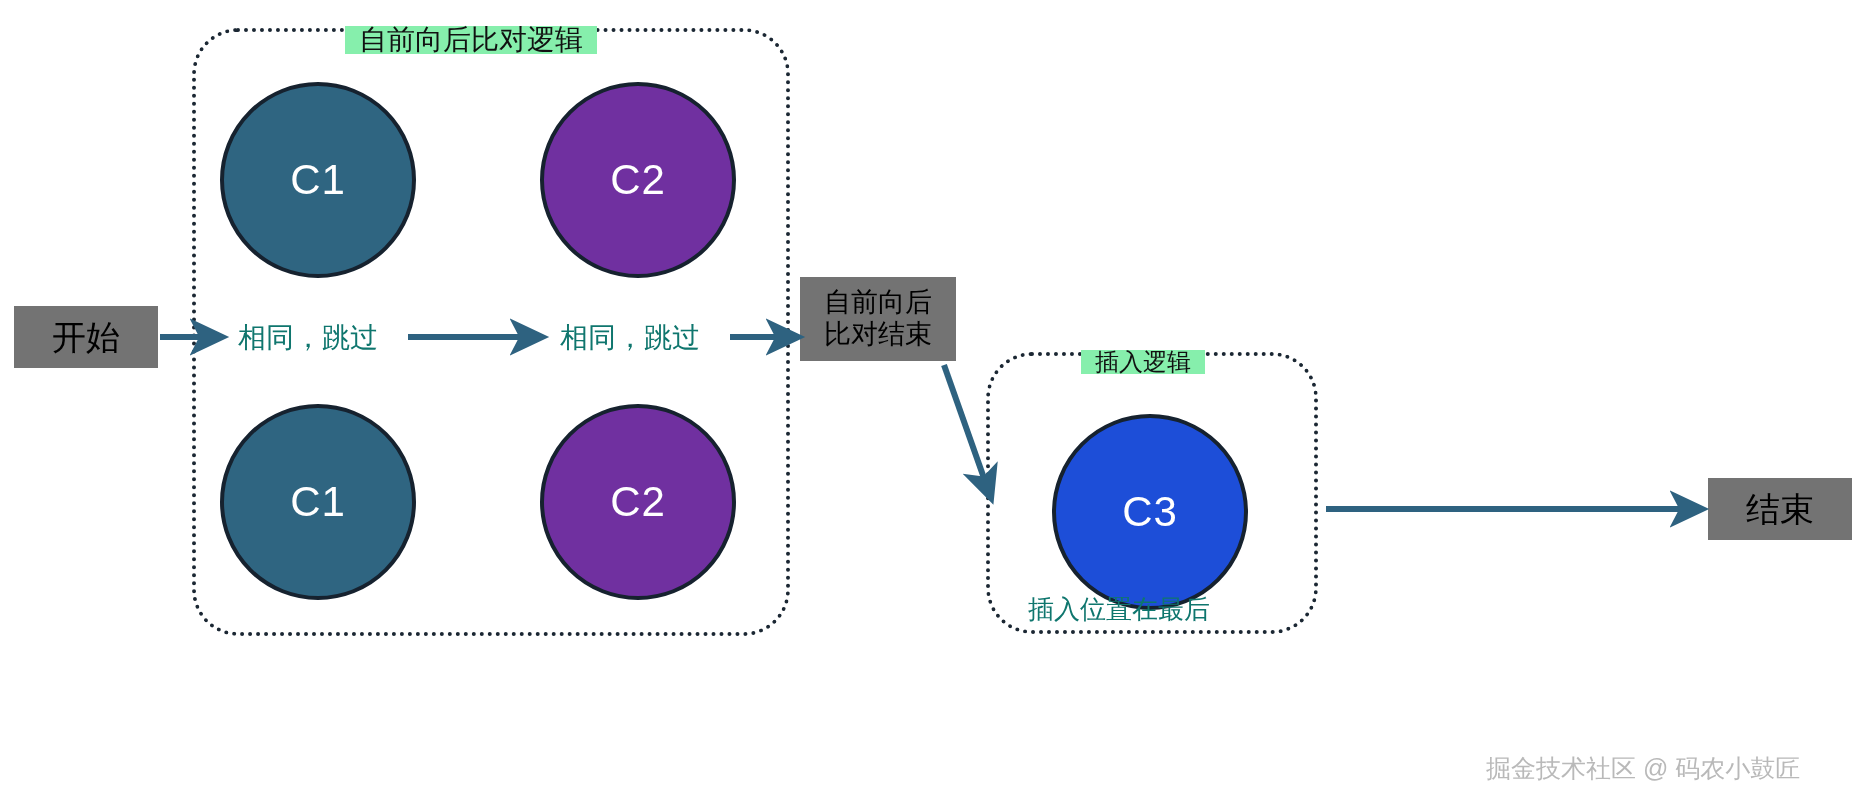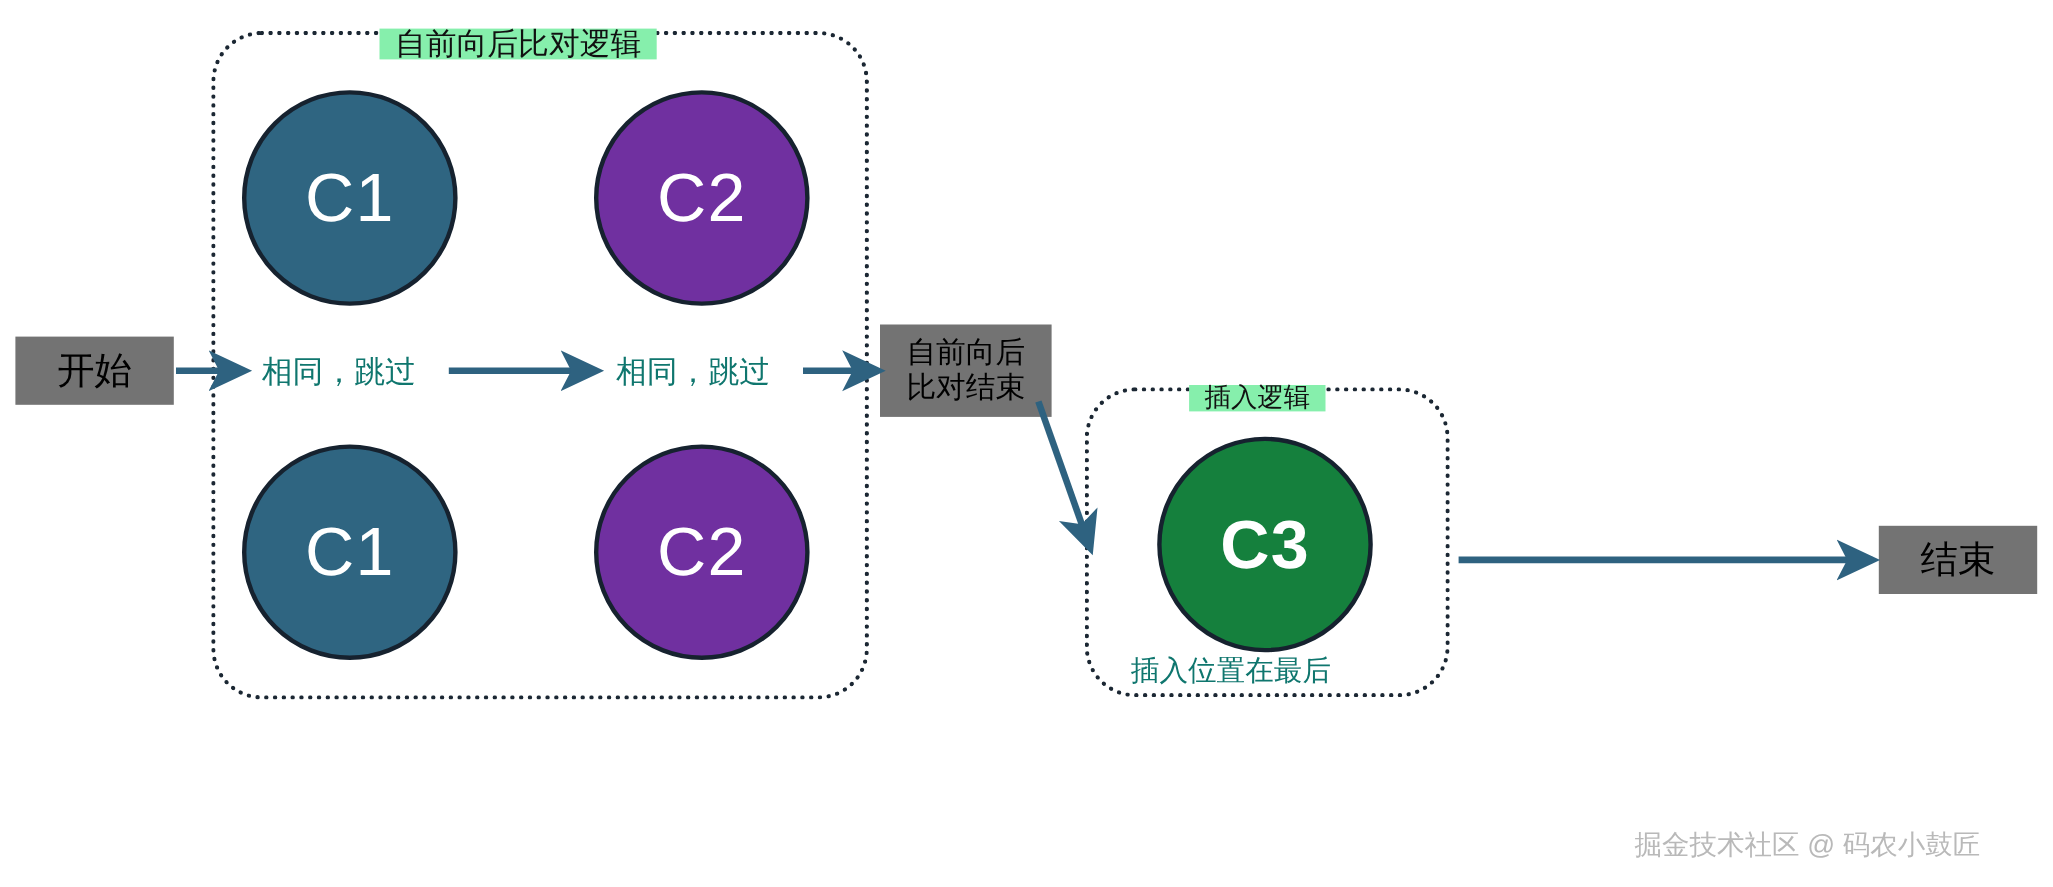--- a/index.html
+++ b/index.html
@@ -66,30 +66,30 @@
   
   .node-circle {
     position: absolute;
     border-radius: 50%;
     border: 4px solid #16222f;
     box-sizing: border-box;
     display: flex;
     align-items: center;
     justify-content: center;
     color: #ffffff;
-    font-size: 62px;
+    font-size: 42px;
     font-weight: 400;
     letter-spacing: 1px;
     font-family: "Liberation Sans", "DejaVu Sans", sans-serif;
   }
   #node-c1-top  { left: 220px; top: 82px;  width: 196px; height: 196px; background: #2f6581; }
   #node-c2-top  { left: 540px; top: 82px;  width: 196px; height: 196px; background: #7030a0; }
   #node-c1-bot  { left: 220px; top: 404px; width: 196px; height: 196px; background: #2f6581; }
   #node-c2-bot  { left: 540px; top: 404px; width: 196px; height: 196px; background: #7030a0; }
-  #node-c3      { left: 1052px; top: 397px; width: 196px; height: 196px; background: #15803d; font-weight: bold; }
+  #node-c3      { left: 1052px; top: 414px; width: 196px; height: 196px; background: #1d4ed8; }
 
   
   .yellow-box {
     position: absolute;
     background: #737373;
     display: flex;
     align-items: center;
     justify-content: center;
     text-align: center;
     color: #000000;
@@ -98,21 +98,21 @@
   }
   #box-start {
     left: 14px;
     top: 306px;
     width: 144px;
     height: 62px;
     font-size: 34px;
   }
   #box-compare-end {
     left: 800px;
-    top: 295px;
+    top: 277px;
     width: 156px;
     height: 84px;
     font-size: 27px;
     flex-direction: column;
   }
   #box-end {
     left: 1708px;
     top: 478px;
     width: 144px;
     height: 62px;

